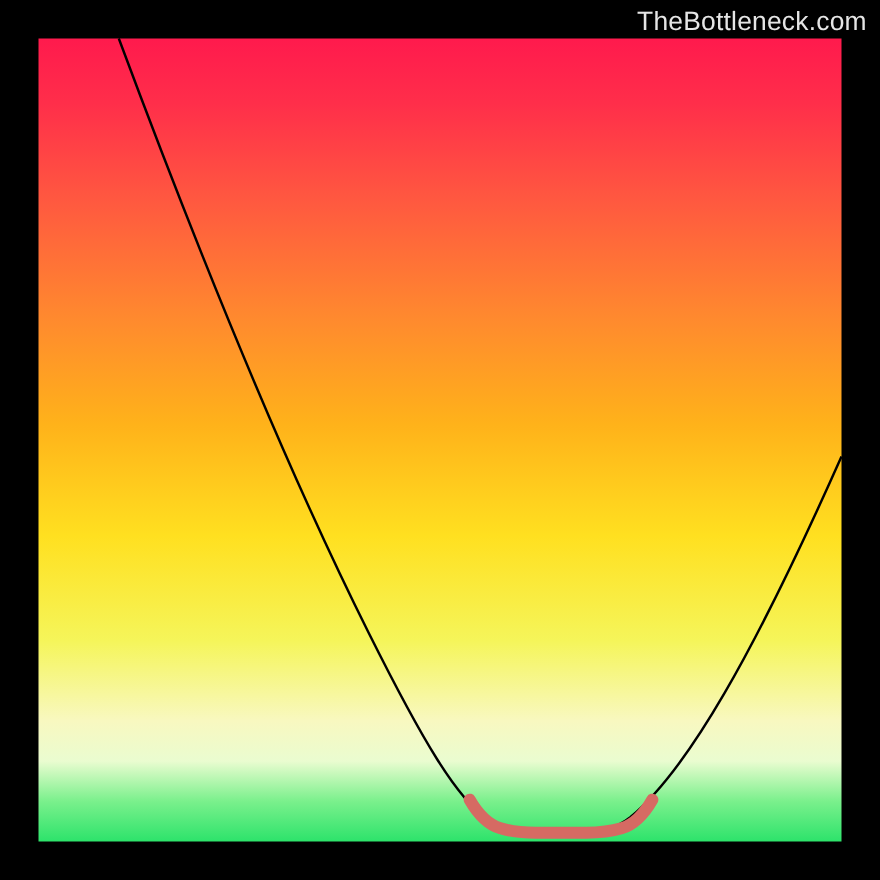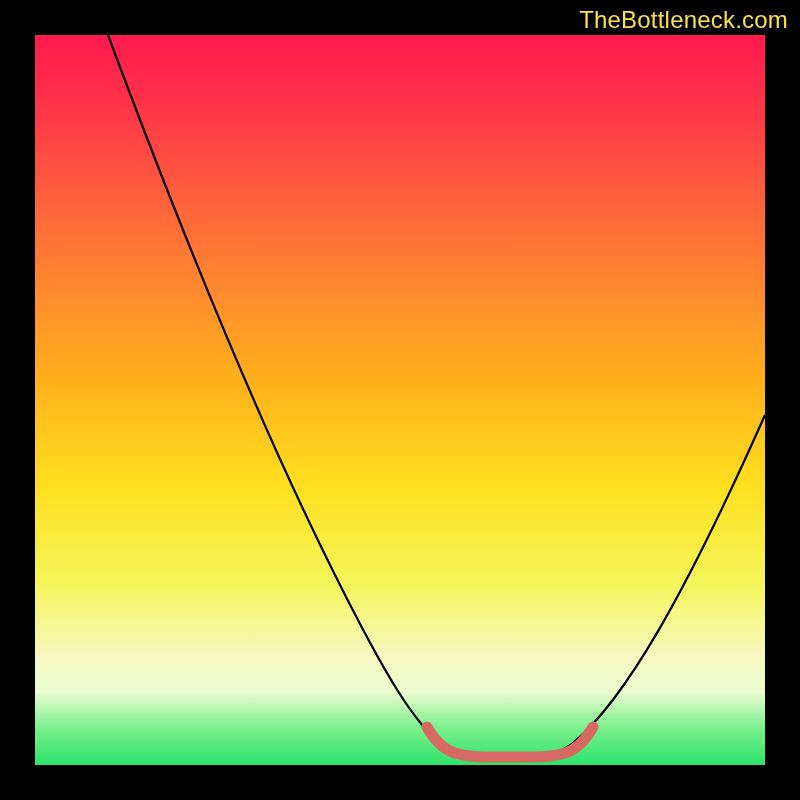--- a/index.html
+++ b/index.html
@@ -36,21 +36,21 @@
       #f8f8c0 85%,
       #eafcd0 90%,
       #7af08c 95%,
       #2de36b 100%
     );
   }
   .watermark {
     position: absolute;
     top: 6px;
     right: 12px;
-    color: #fde047;
+    color: #e5e5e5;
     font-size: 24px;
     font-weight: 400;
     letter-spacing: 0.2px;
     user-select: none;
   }
   svg.curve {
     position: absolute;
     left: 0;
     top: 0;
     width: 730px;

